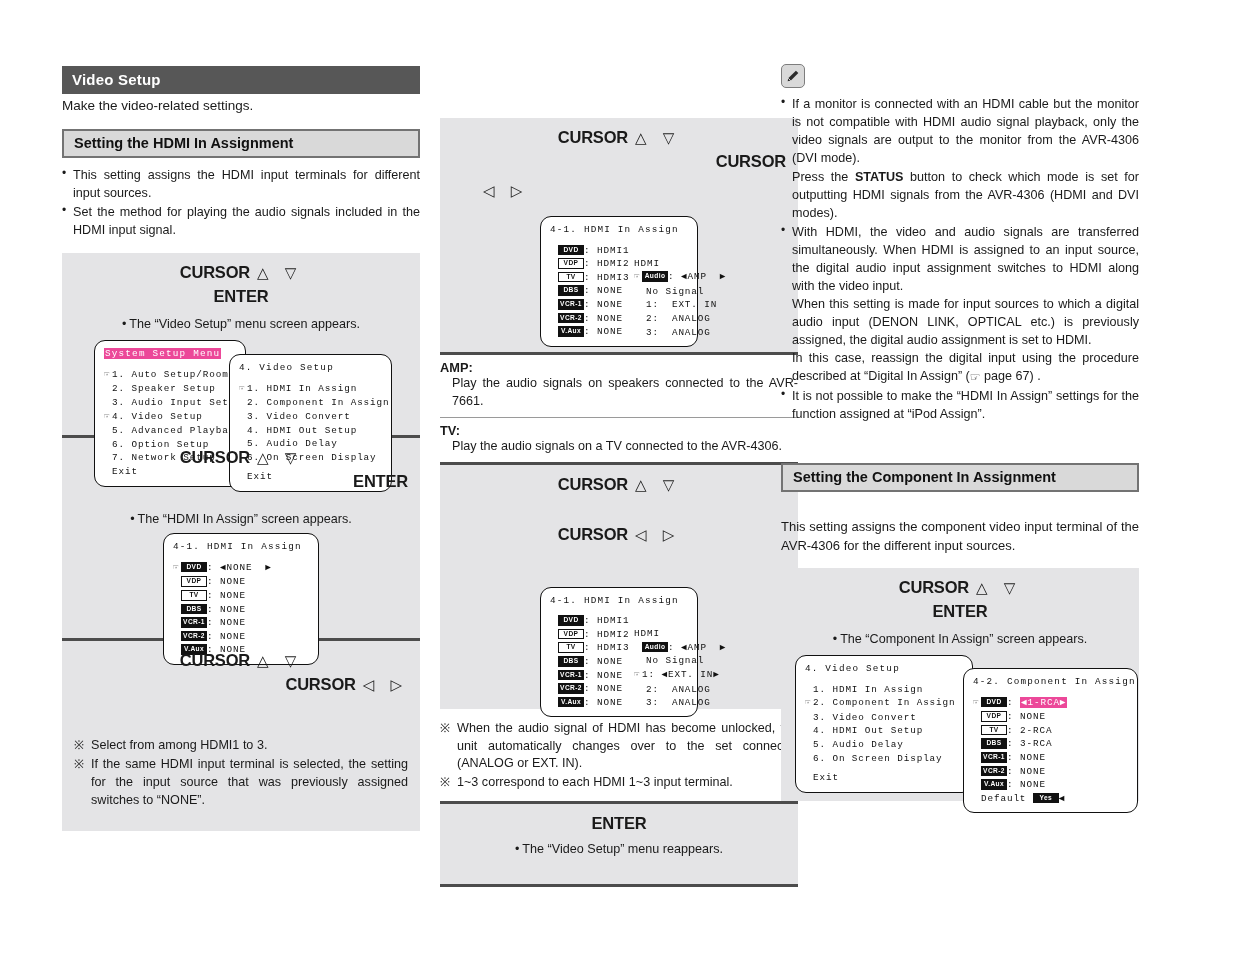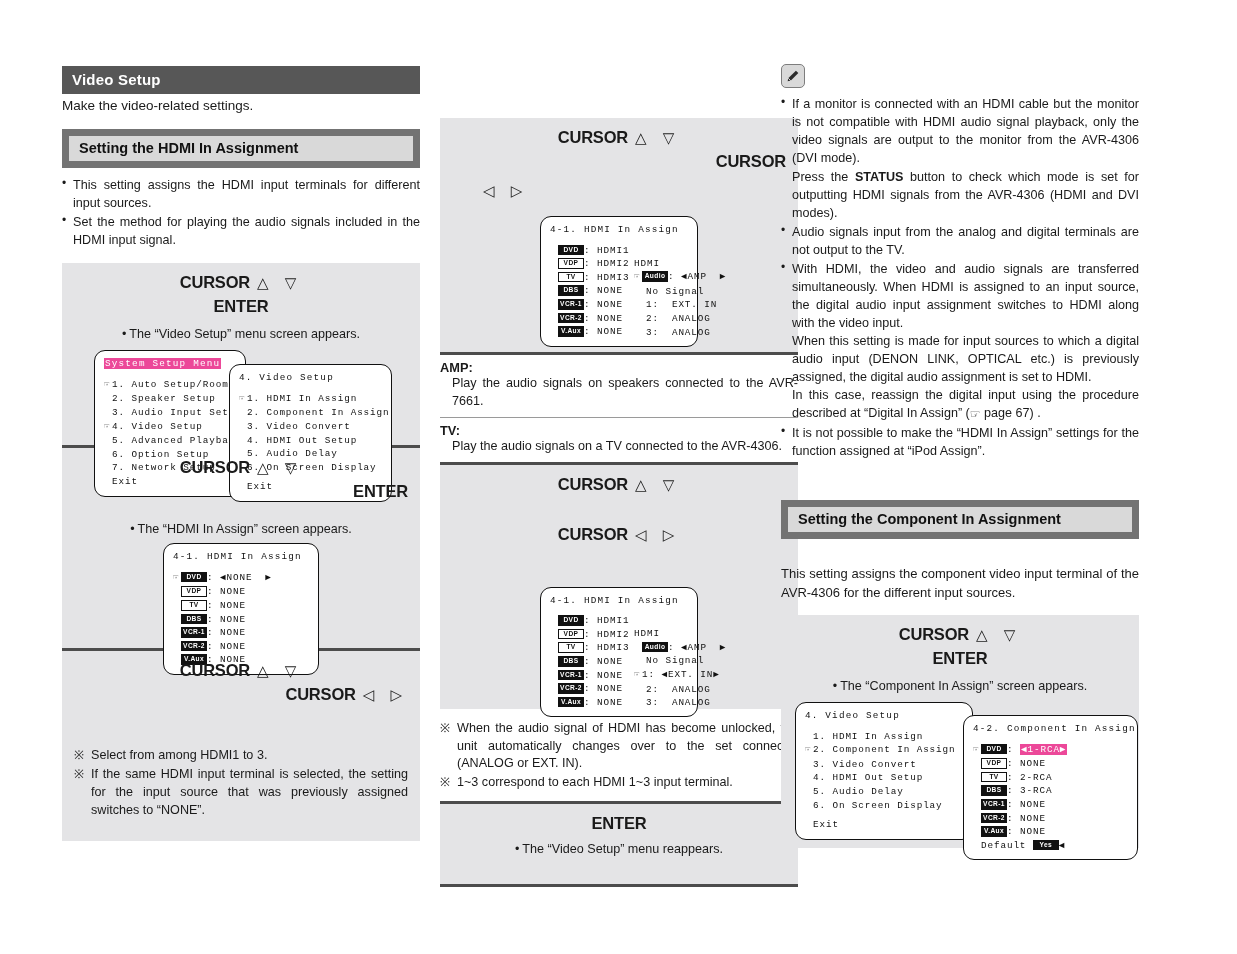--- a/index.html
+++ b/index.html
@@ -16,21 +16,21 @@
   .col-mid{left:440px;}
   .col-right{left:781px;}
 
   
   .title-bar{
     background:#575757;color:#fff;font-weight:bold;font-size:15px;
     padding:5px 0 6px 10px;letter-spacing:.2px;
   }
   .intro{font-size:13.5px;margin:3px 0 0 0;line-height:1.35;}
   .sub-bar{
-    background:#d9d9d9;border:7px solid #737373;color:#111;
+    background:#d9d9d9;border:2px solid #737373;color:#111;
     font-weight:bold;font-size:14.5px;padding:4px 0 5px 10px;
     margin-top:14px;
   }
   .sub-desc{font-size:13px;line-height:1.42;margin-top:26px;text-align:justify;}
 
   
   ul.bul{list-style:none;margin:8px 0 0 0;padding:0;}
   ul.bul li{
     position:relative;padding-left:11px;font-size:12.6px;line-height:1.43;
     text-align:justify;margin-bottom:1px;
@@ -303,23 +303,20 @@
         <path d="M2.6 10.6 L5.4 13.4" stroke="#fff" stroke-width="0.9" fill="none"></path>
       </svg>
     </div>
 
     <ul class="bul" style="margin-top:7px;">
       <li>
         <span class="cont">If a monitor is connected with an HDMI cable but the monitor is not compatible with HDMI audio signal playback, only the video signals are output to the monitor from the AVR-4306 (DVI mode).</span>
         <span class="cont" style="margin-top:1px;">Press the <span class="b">STATUS</span> button to check which mode is set for outputting HDMI signals from the AVR-4306 (HDMI and DVI modes).</span>
       </li>
       <li>
-          <span class="cont">Audio signals input from the analog and digital terminals are not output to the TV.</span>
-        </li>
-      <li>
         <span class="cont">With HDMI, the video and audio signals are transferred simultaneously. When HDMI is assigned to an input source, the digital audio input assignment switches to HDMI along with the video input.</span>
         <span class="cont">When this setting is made for input sources to which a digital audio input (DENON LINK, OPTICAL etc.) is previously assigned, the digital audio assignment is set to HDMI.</span>
         <span class="cont">In this case, reassign the digital input using the procedure described at “Digital In Assign” (<span class="hand">☞</span> page 67) .</span>
       </li>
       <li>
           <span class="cont">It is not possible to make the “HDMI In Assign” settings for the function assigned at “iPod Assign”.</span>
         </li>
     </ul>
 
     <div class="sub-bar" style="margin-top:40px;">Setting the Component In Assignment</div>

